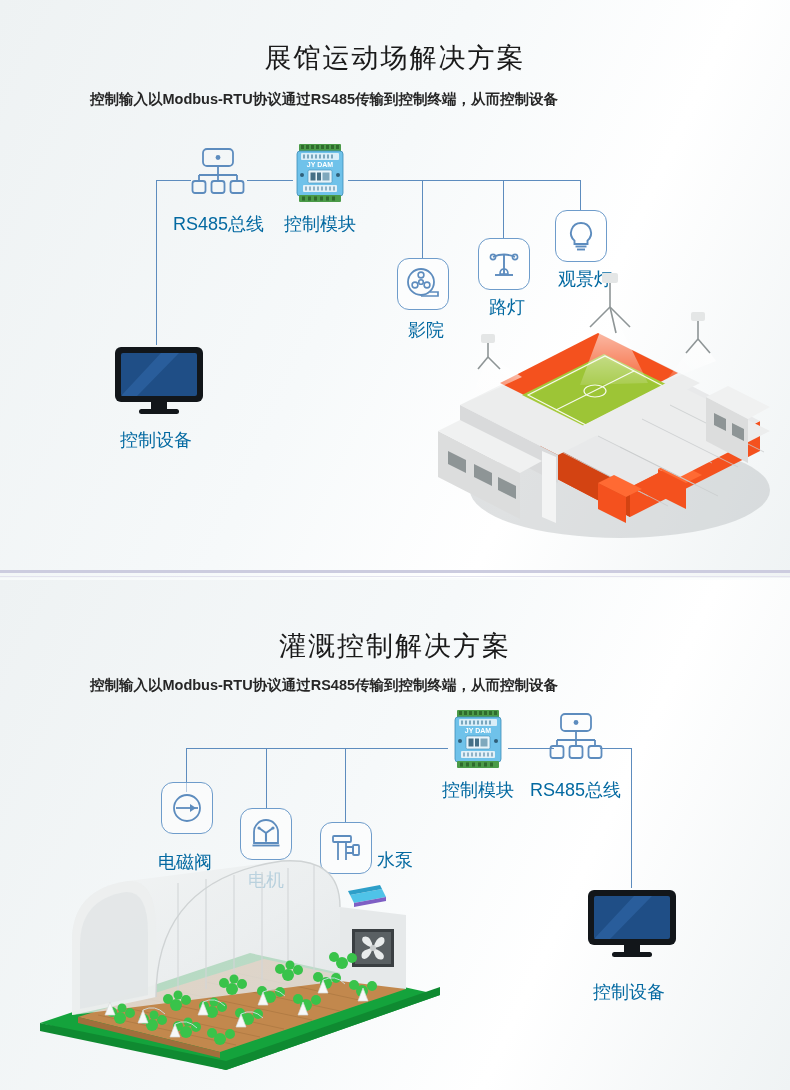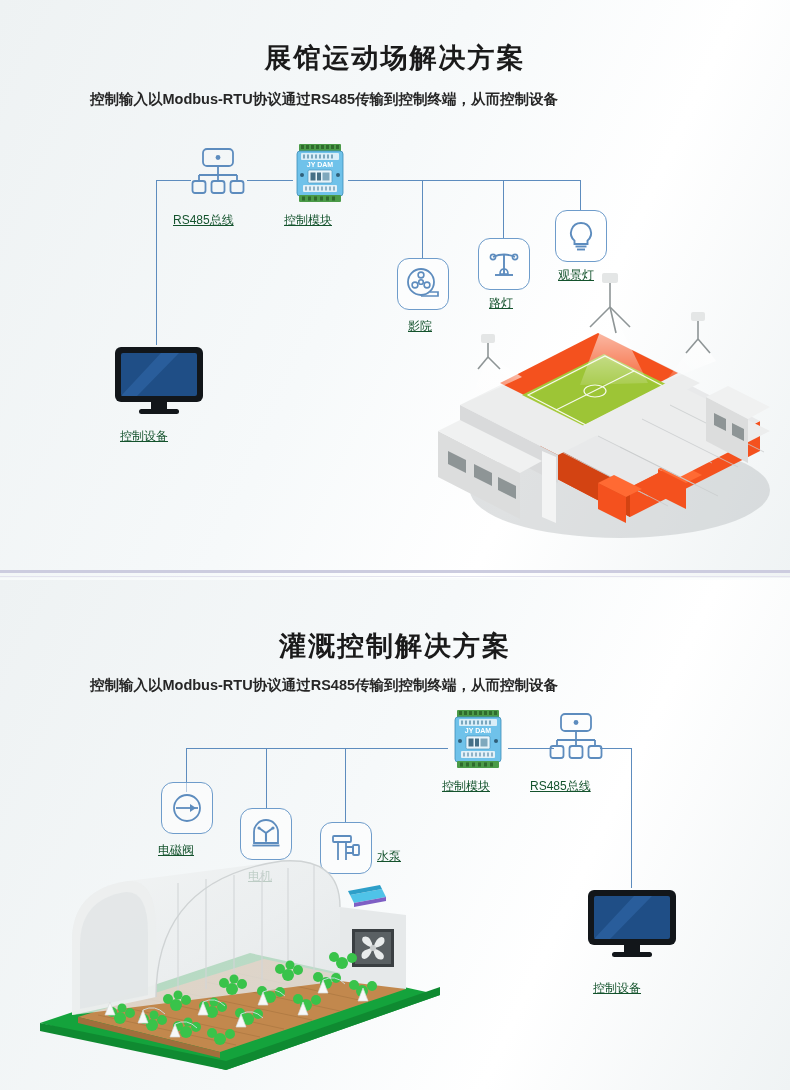--- a/index.html
+++ b/index.html
@@ -10,28 +10,28 @@
     overflow:hidden;position:relative;
   }
   .divider{position:absolute;left:0;width:790px;height:3px;background:#ccccdf;}
   .divider.thin{height:1px;background:#e3e3ee;}
   .section{position:absolute;left:0;width:790px;}
   .sec1{top:0;height:578px;}
   .sec2{top:580px;height:510px;}
   .bg-shade{position:absolute;inset:0;background:linear-gradient(115deg,#eef2f3 0%,#f6f9fa 45%,#ffffff 70%,#eff3f4 100%);}
   .title{
     position:absolute;width:790px;text-align:center;
-    font-size:27px;font-weight:bold;color:#1a1a1a;letter-spacing:2px;
+    font-size:27px;font-weight:normal;color:#1a1a1a;letter-spacing:2px;
   }
   .subtitle{
     position:absolute;width:648px;text-align:center;
     font-size:14.5px;font-weight:bold;color:#262626;letter-spacing:0px;
   }
   .lbl{
-    position:absolute;font-size:12px;color:#14532d;white-space:nowrap;text-decoration:underline;
+    position:absolute;font-size:18px;color:#0369a1;white-space:nowrap;
   }
   .iconbox{
     position:absolute;border:1.7px solid #6e9ccb;border-radius:12px;
     background:rgba(255,255,255,0.55);
     display:flex;align-items:center;justify-content:center;
   }
   .line{position:absolute;background:#5d8cbe;}
   .line.h{height:1.3px;}
   .line.v{width:1.3px;}
   svg{display:block;overflow:visible;}
@@ -285,21 +285,21 @@
   <div class="line v" style="left:631px;top:168px;height:140px;"></div>
   <div class="line h" style="left:600px;top:168px;width:32px;"></div>
 
   <div class="iconbox" style="left:161px;top:782px;width:50px;height:50px;position:absolute;top:202px;">
     <svg width="34" height="34" viewBox="0 0 34 34">
       <circle cx="17" cy="17" r="13" fill="none" stroke="#5d8cbe" stroke-width="1.8"></circle>
       <line x1="6" y1="17" x2="28" y2="17" stroke="#5d8cbe" stroke-width="1.8"></line>
       <path d="M20 13 L26 17 L20 21 Z" fill="#5d8cbe"></path>
     </svg>
   </div>
-  <div class="lbl" style="left:158px;top:262px;">电磁阀</div>
+  <div class="lbl" style="left:158px;top:270px;">电磁阀</div>
 
   <div class="iconbox" style="left:240px;top:228px;width:50px;height:50px;">
     <svg width="34" height="34" viewBox="0 0 34 34">
       <path d="M17 3 a12 12 0 0 1 12 12 v11 h-24 v-11 A12 12 0 0 1 17 3 z" fill="none" stroke="#5d8cbe" stroke-width="1.8"></path>
       <line x1="3.5" y1="28.5" x2="30.5" y2="28.5" stroke="#5d8cbe" stroke-width="1.9"></line>
       <path d="M17 16 L10 11 M17 16 L24 11 M17 16 L17 24" stroke="#5d8cbe" stroke-width="2.1" fill="none" stroke-linecap="round"></path>
       <circle cx="10" cy="11" r="1.6" fill="#5d8cbe"></circle>
       <circle cx="24" cy="11" r="1.6" fill="#5d8cbe"></circle>
     </svg>
   </div>

